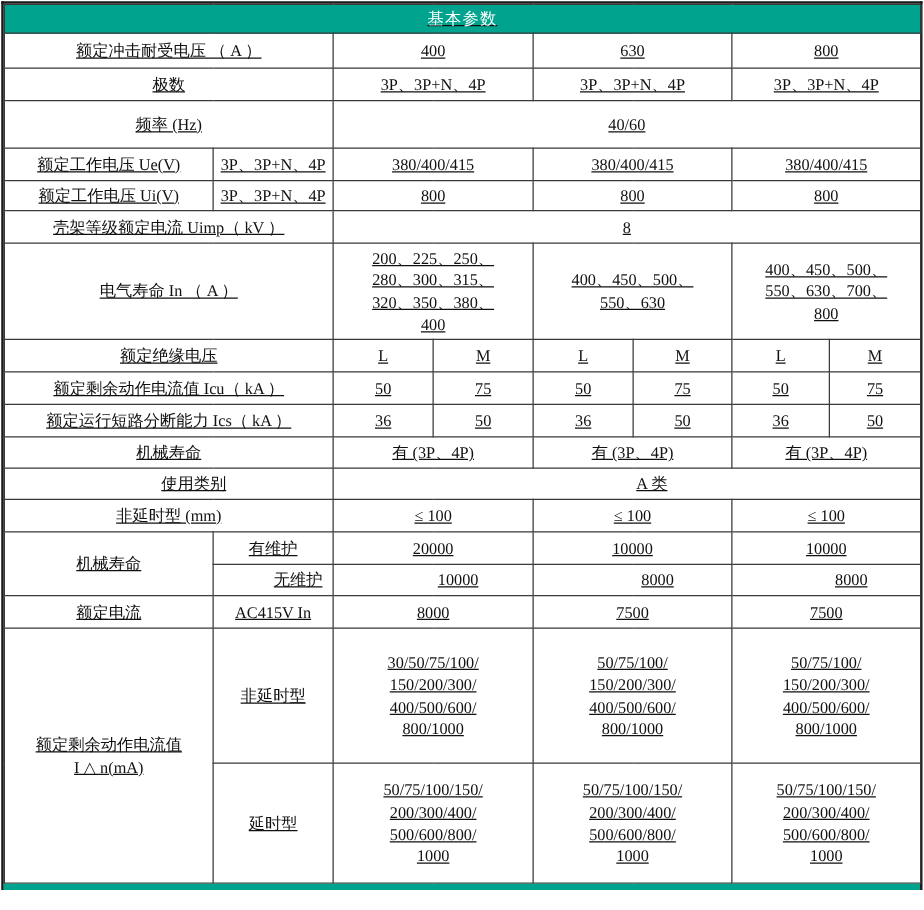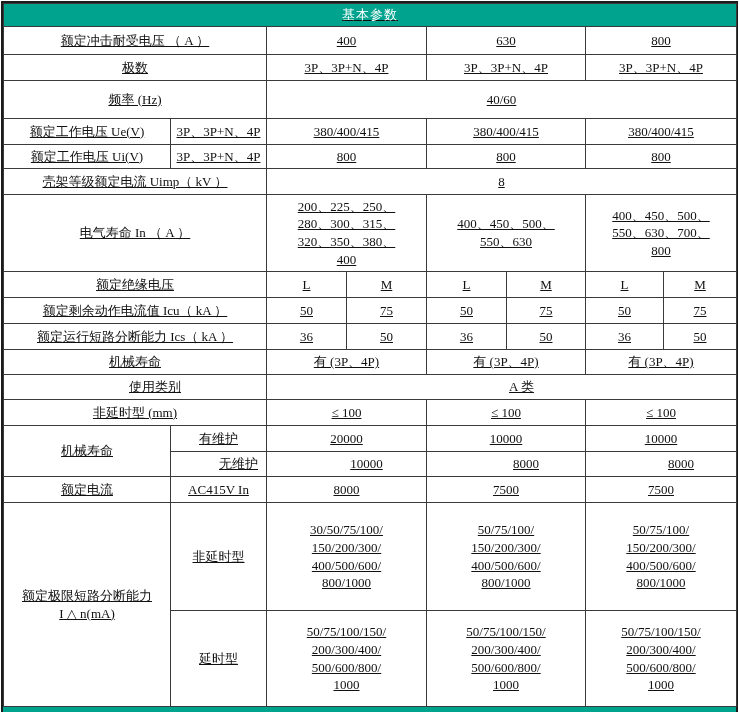--- a/index.html
+++ b/index.html
@@ -189,21 +189,21 @@
 
     <tr style="height:26px">
       <td>额定电流</td>
       <td>AC415V In</td>
       <td colspan="2">8000</td>
       <td colspan="2">7500</td>
       <td colspan="2">7500</td>
     </tr>
 
     <tr style="height:108px">
-      <td rowspan="2" class="pre lbl2">额定极限短路分断能力
+      <td rowspan="2" class="pre lbl2">额定剩余动作电流值
 I △ n(mA)</td>
       <td>非延时型</td>
       <td colspan="2" class="pre spread">30/50/75/100/
 150/200/300/
 400/500/600/
 800/1000</td>
       <td colspan="2" class="pre spread">50/75/100/
 150/200/300/
 400/500/600/
 800/1000</td>

